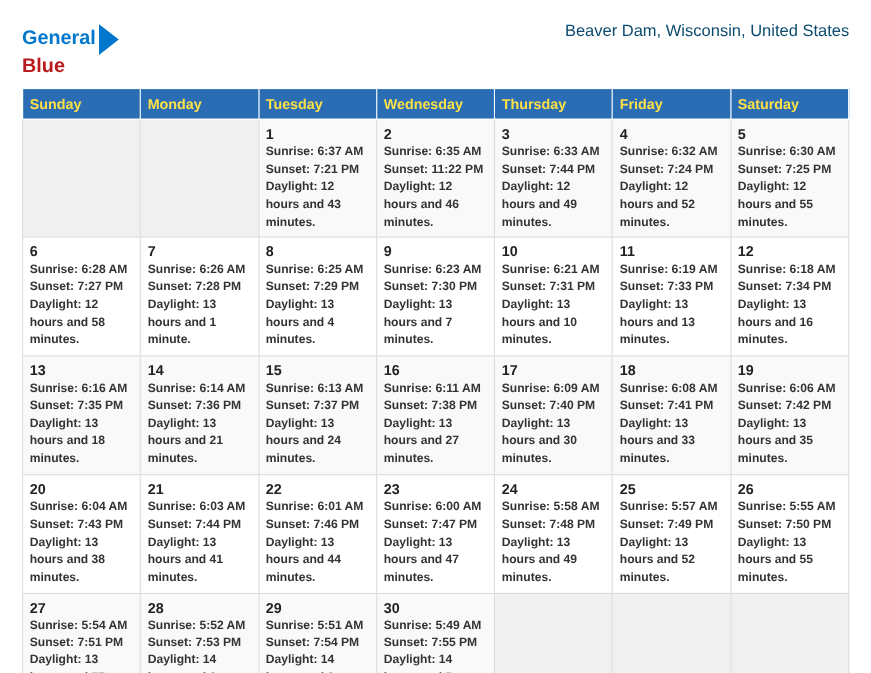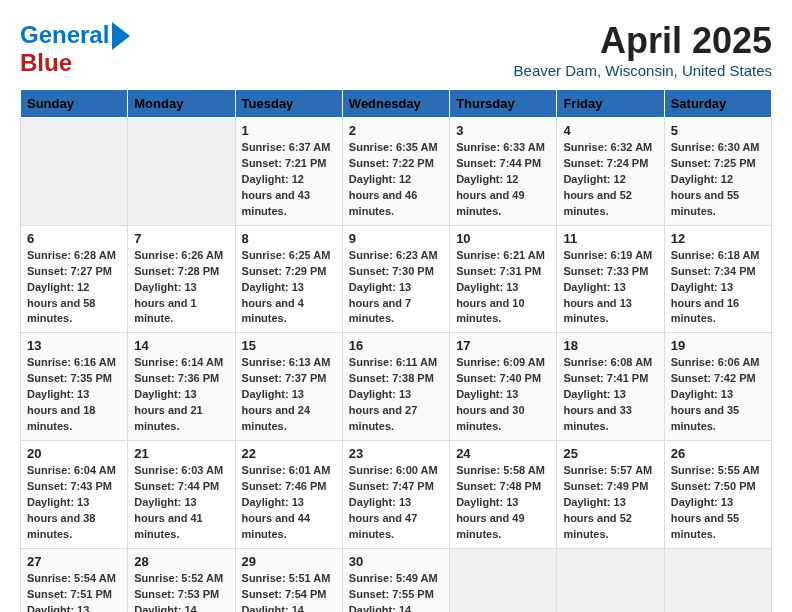--- a/index.html
+++ b/index.html
@@ -14,21 +14,21 @@
       display: flex;
       justify-content: space-between;
       align-items: flex-start;
       margin-bottom: 10px;
     }
     .logo {
       display: flex;
       align-items: center;
     }
     .logo-text {
-      font-size: 24px;
+      font-size: 18px;
       font-weight: bold;
       color: #003366;
       line-height: 1.1;
     }
     .logo-text span {
       color: #0077cc;
     }
     .logo-arrow {
       width: 0;
       height: 0;
@@ -49,21 +49,21 @@
     .location {
       font-size: 15px;
       color: #0c4a6e;
     }
     table {
       width: 100%;
       border-collapse: collapse;
     }
     thead tr th {
       background-color: #2a6db5;
-      color: #000000;
+      color: #fde047;
       font-size: 13px;
       font-weight: bold;
       padding: 6px 6px;
       text-align: left;
       border: 1px solid #fff;
     }
     tbody tr td {
       vertical-align: top;
       padding: 5px 6px;
       font-size: 11px;
@@ -103,21 +103,20 @@
       <div style="display:flex;align-items:center;">
         <span class="logo-text">
           <span>General</span>
         </span>
         <div class="logo-arrow"></div>
       </div>
       <span class="logo-text" style="color:#b91c1c;margin-left:0;">Blue</span>
     </div>
   </div>
   <div class="title-block">
-    <div class="month-year">April 2025</div>
     <div class="location">Beaver Dam, Wisconsin, United States</div>
   </div>
 </div>
 
 <table>
   <thead>
     <tr id="thead-row">
     <th>Sunday</th>
         <th>Monday</th>
         <th>Tuesday</th>
@@ -133,21 +132,21 @@
         <td class="empty-cell"></td>
         <td>
           <span class="day-num">1</span>
           <div class="cell-content">Sunrise: 6:37 AM
 Sunset: 7:21 PM
 Daylight: 12 hours and 43 minutes.</div>
         </td>
         <td>
           <span class="day-num">2</span>
           <div class="cell-content">Sunrise: 6:35 AM
-Sunset: 7:22 PM
+Sunset: 11:22 PM
 Daylight: 12 hours and 46 minutes.</div>
         </td>
         <td>
           <span class="day-num">3</span>
           <div class="cell-content">Sunrise: 6:33 AM
 Sunset: 7:44 PM
 Daylight: 12 hours and 49 minutes.</div>
         </td>
         <td>
           <span class="day-num">4</span>

